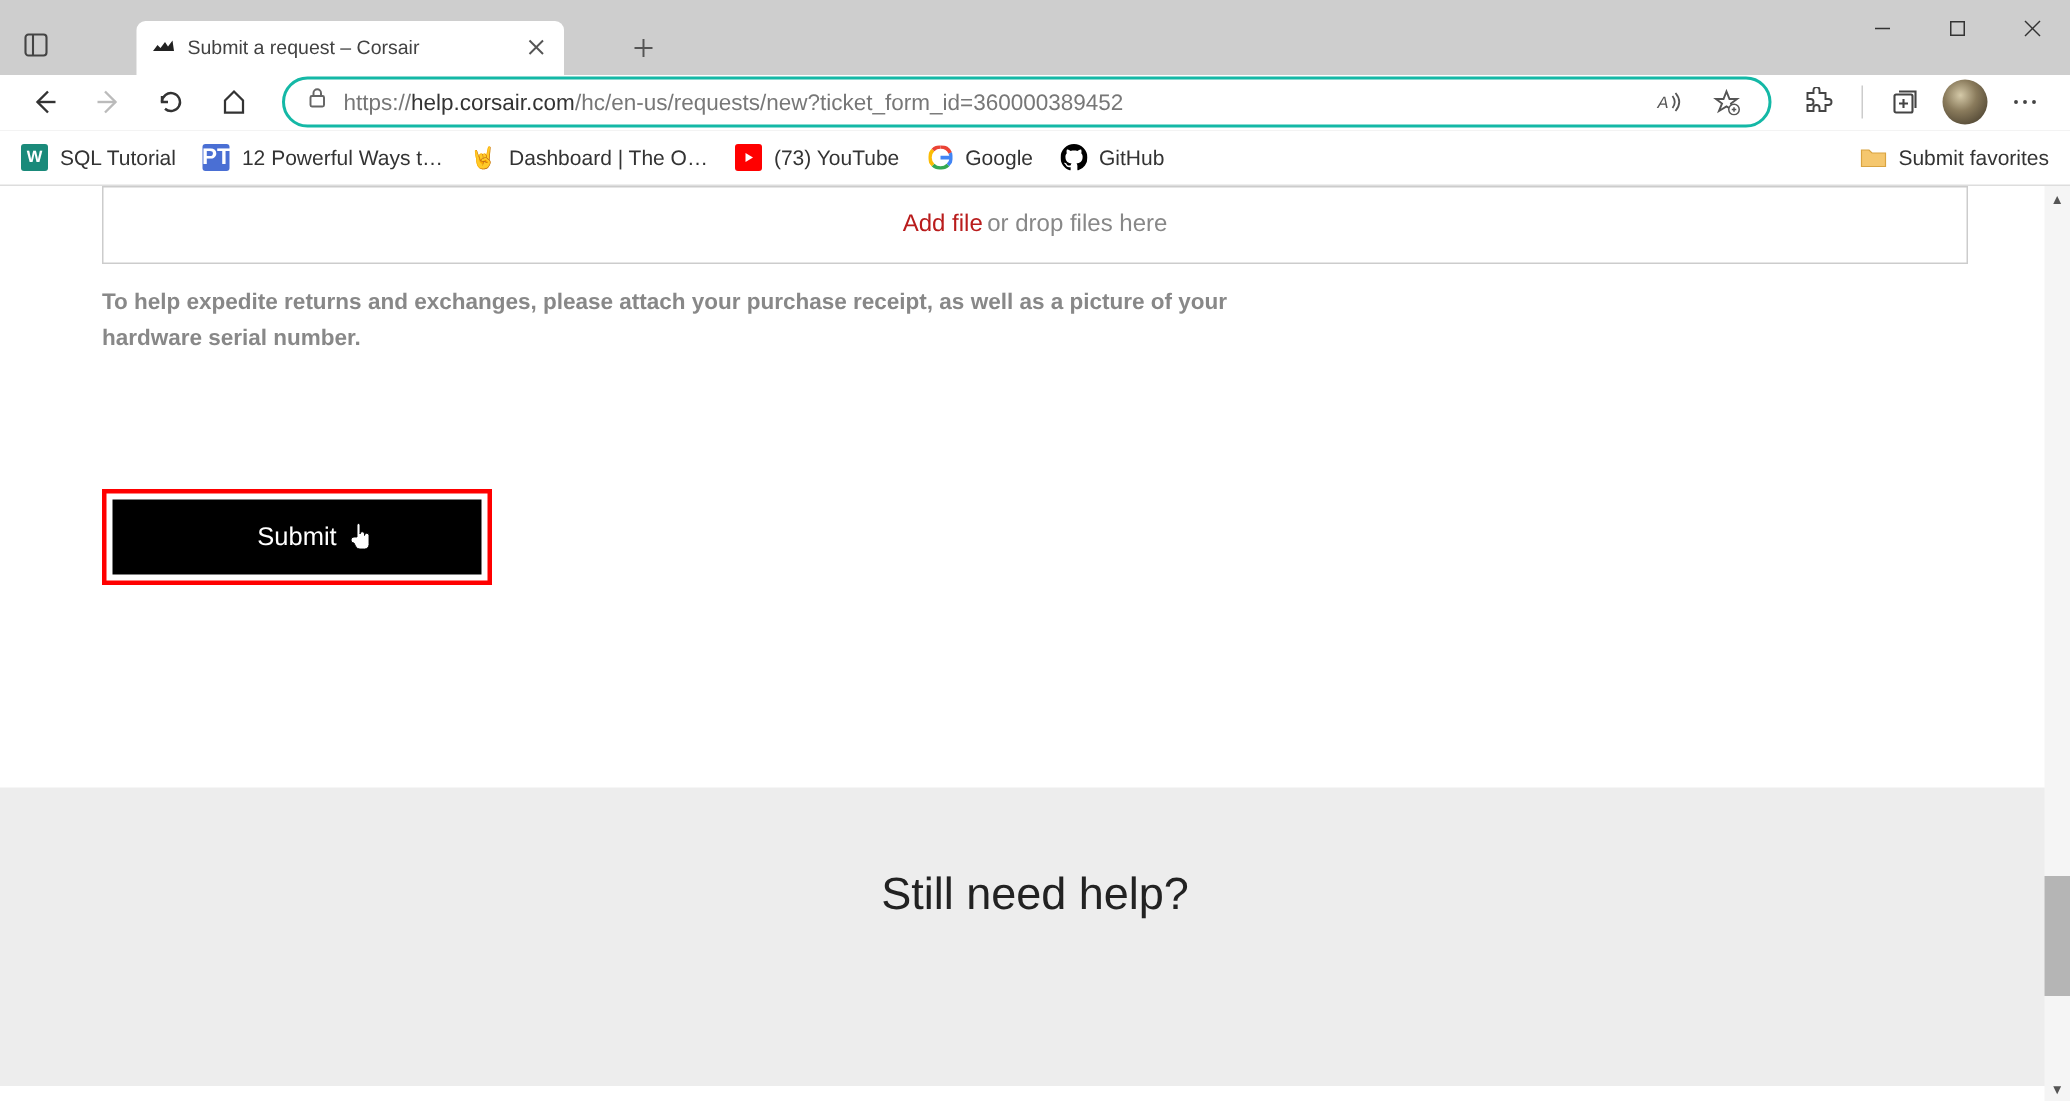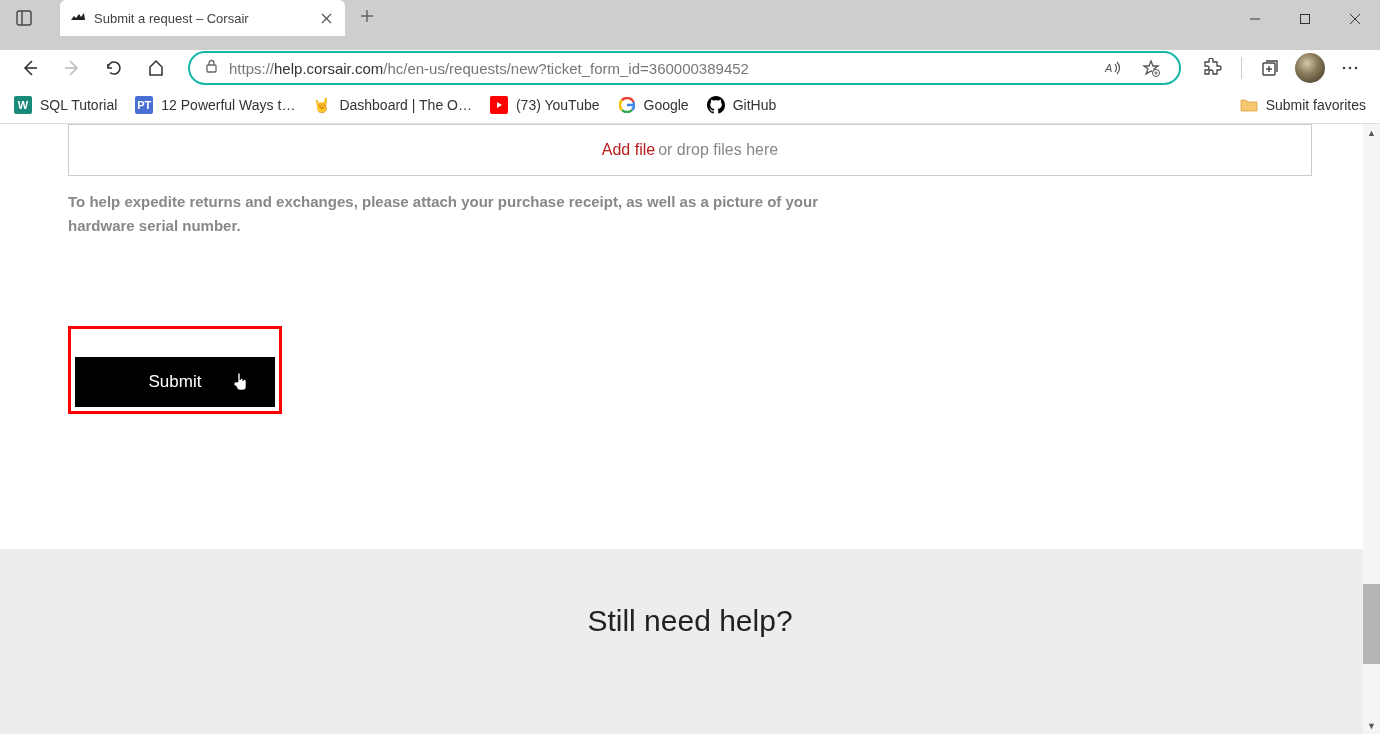--- a/index.html
+++ b/index.html
@@ -21,22 +21,24 @@
     .browser-chrome {
       background: #cecece;
       height: 124px;
       display: flex;
       flex-direction: column;
     }
     
     .tab-bar {
       height: 56px;
       display: flex;
+      align-items: flex-end;
       padding-left: 6px;
       position: relative;
+      gap: 31px;
     }
     
     .tab-panel-btn {
       width: 36px;
       height: 36px;
       display: flex;
       align-items: center;
       justify-content: center;
       margin-right: 18px;
       margin-bottom: 2px;
@@ -217,21 +219,21 @@
     .bm-icon {
       width: 18px;
       height: 18px;
       display: flex;
       align-items: center;
       justify-content: center;
       border-radius: 2px;
     }
     
     .bm-icon.teal { background: #1a8a7a; color: white; font-size: 11px; font-weight: bold; }
-    .bm-icon.blue { background: #4a6fd4; color: white; font-size: 11px; font-weight: bold; }
+    .bm-icon.blue { background: #4a6fd4; color: white; font-size: 15px; font-weight: bold; }
     .bm-icon.red { background: #ff0000; color: white; font-size: 8px; }
     .bm-icon.goog { font-size: 14px; font-weight: bold; }
     .bm-icon.github { color: #000; }
     .bm-icon.folder { color: #d9a441; }
     
     .bookmarks-spacer {
       flex: 1;
     }
     
     
@@ -307,27 +309,26 @@
       margin-top: 88px;
       border: 3px solid #ff0000;
       display: inline-block;
       padding: 4px;
     }
     
     .submit-btn {
       background: #000;
       color: #fff;
       border: none;
-      width: 200px;
+      width: 246px;
       height: 50px;
       font-size: 17px;
       font-weight: 400;
       cursor: pointer;
       position: relative;
-      margin-top: 24px;
     }
 
     .cursor-pointer-icon {
       position: absolute;
       left: 158px;
       top: 16px;
       color: #fff;
       font-size: 14px;
     }
     

